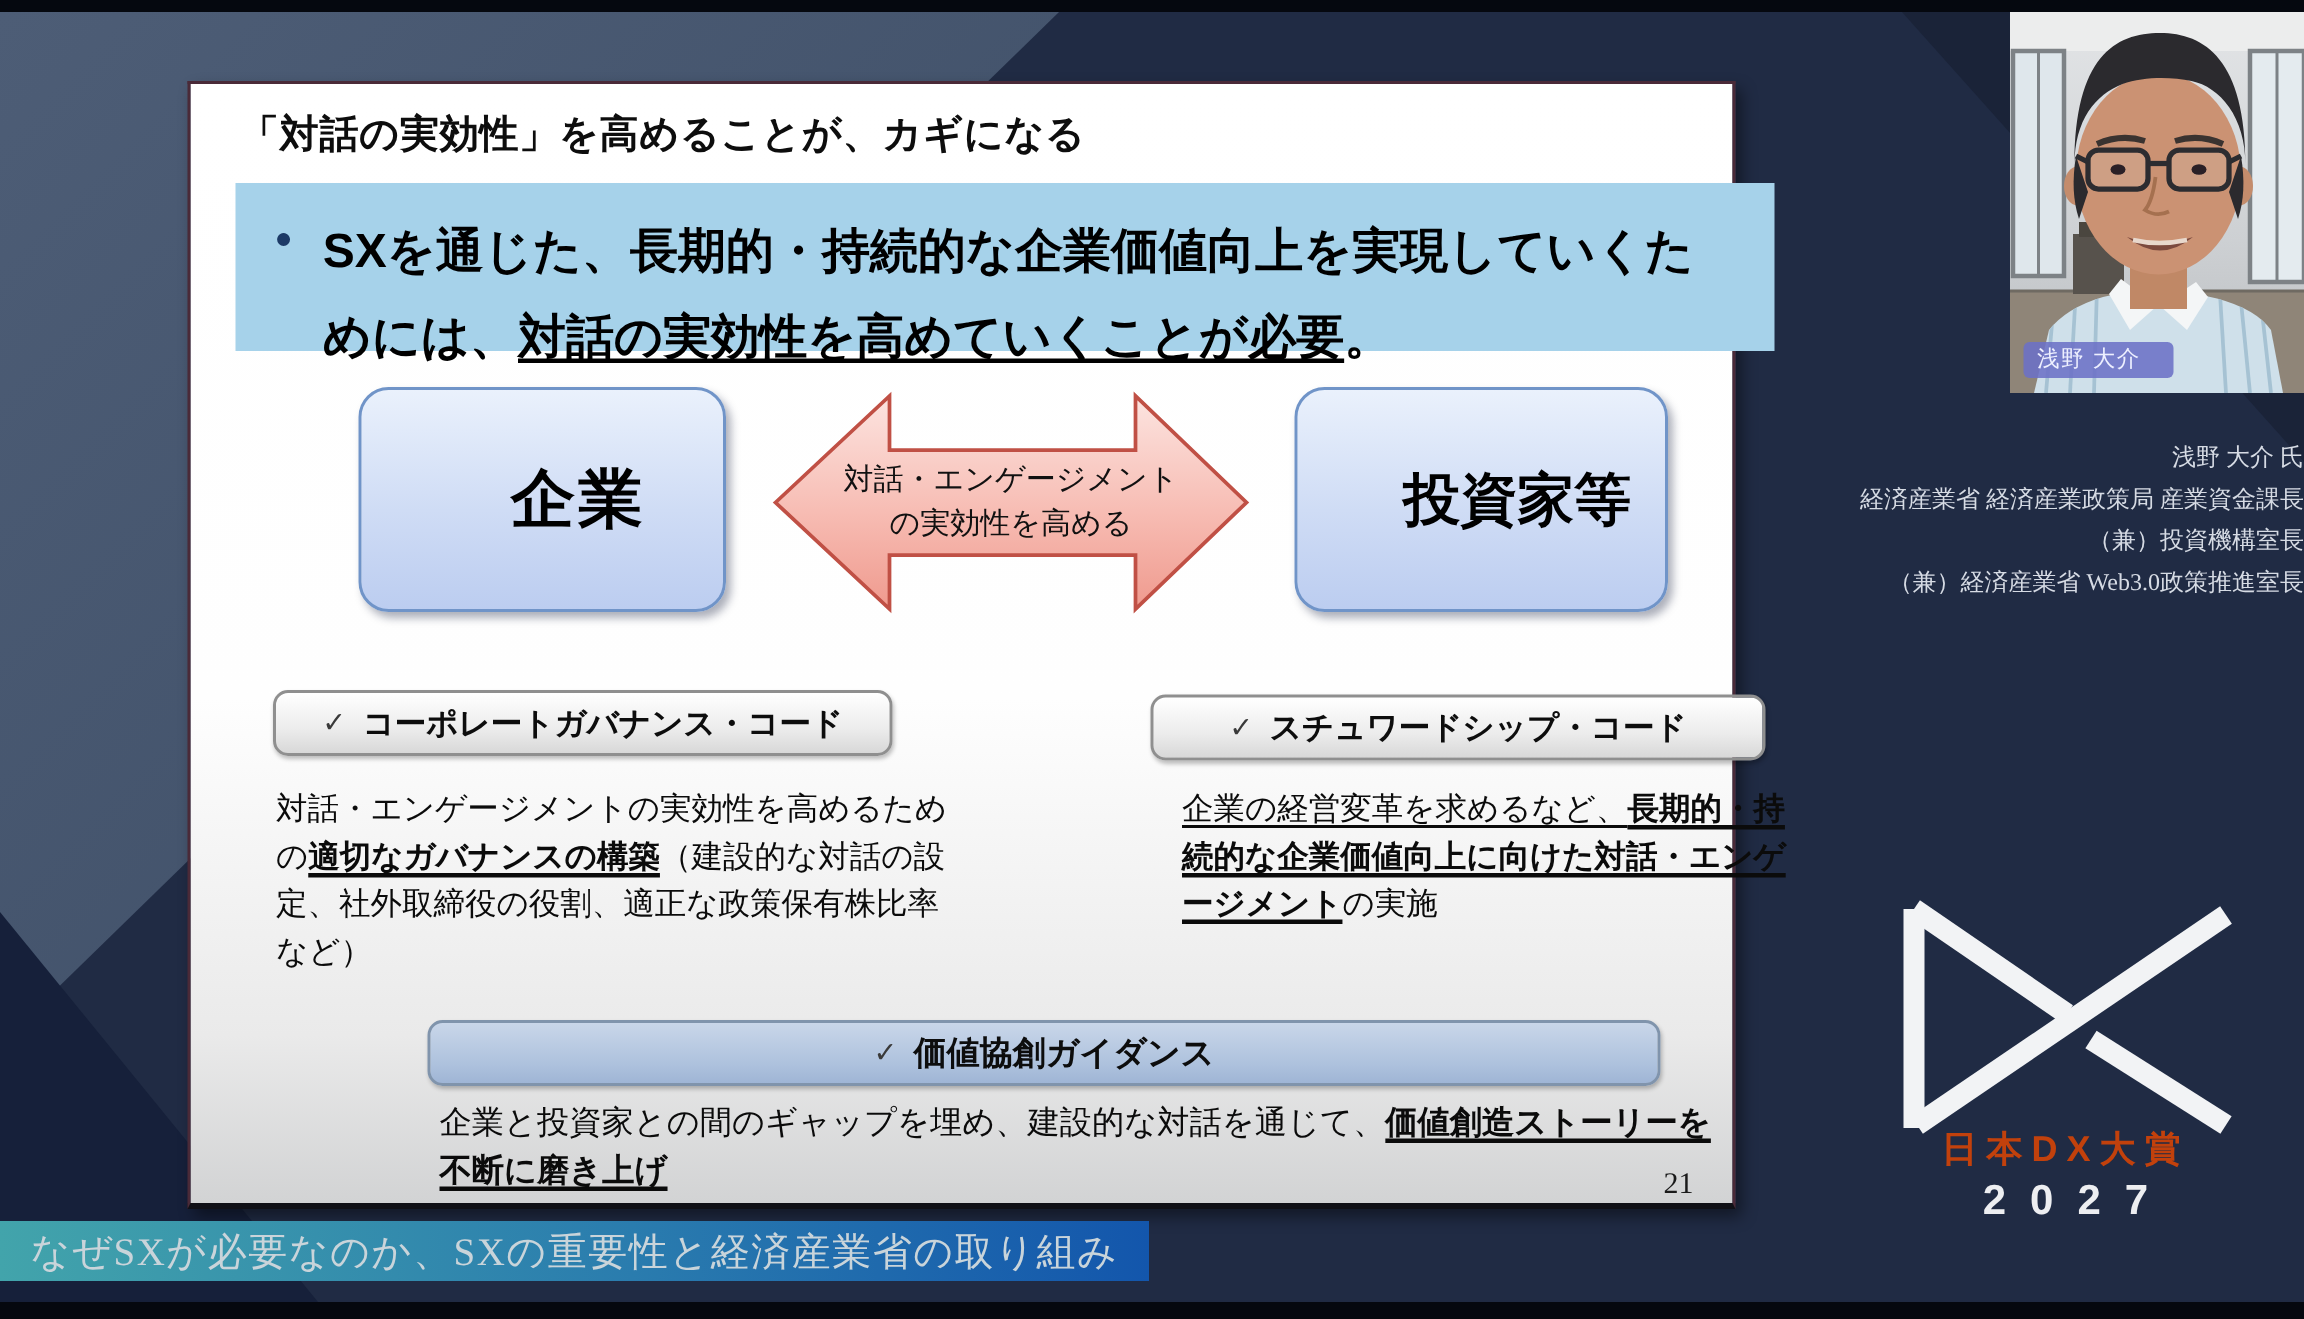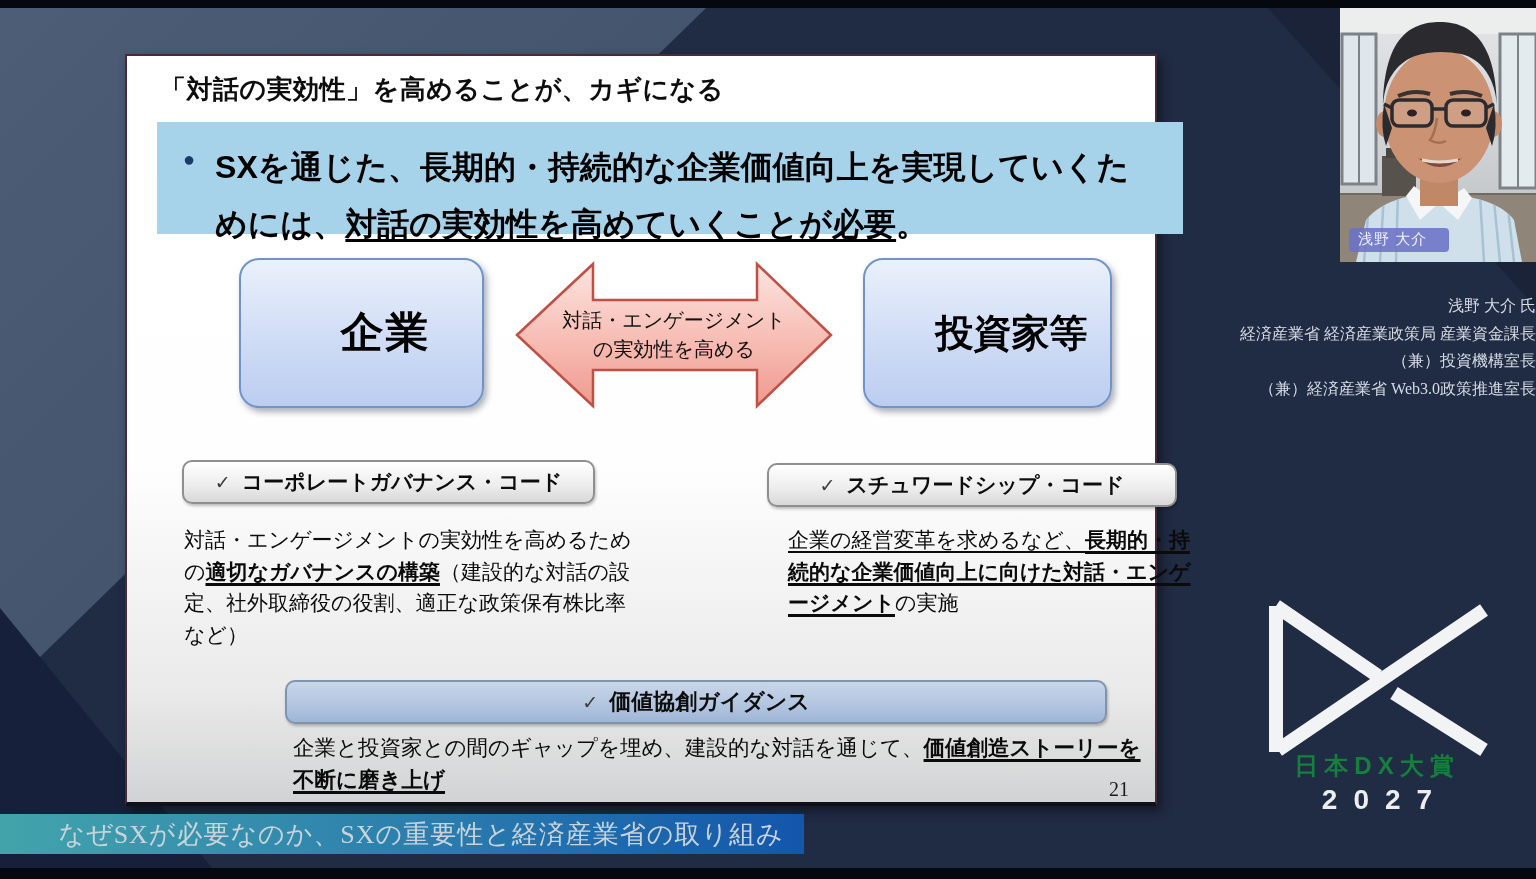--- a/index.html
+++ b/index.html
@@ -73,31 +73,31 @@
     position:absolute;left:1349px;top:228px;padding:2px 22px 3px 9px;border-radius:4px;
     background:rgba(108,113,198,0.88);color:#eef0ff;font-size:15px;letter-spacing:1px;
   }
   .speaker-info{
     position:absolute;left:1220px;top:292px;width:316px;text-align:right;
     font-family:"Liberation Serif",serif;font-size:16px;line-height:1.72;color:#d6dbe4;
   }
   .logo-mark{position:absolute;left:1262px;top:600px;width:228px;height:156px;}
   .logo-title{
     position:absolute;left:1232px;top:750px;width:290px;text-align:center;
-    font-size:24px;font-weight:700;letter-spacing:6px;color:#15803d;
+    font-size:24px;font-weight:700;letter-spacing:6px;color:#c2410c;
   }
   .logo-year{
     position:absolute;left:1232px;top:784px;width:290px;text-align:center;
     font-size:28px;font-weight:700;letter-spacing:16px;text-indent:16px;color:#edeef1;
   }
   
   .caption-bar{
     position:absolute;left:0;top:814px;width:766px;height:40px;
     background:linear-gradient(90deg,#42a4ab 0%,#2a7cae 55%,#1356ac 100%);
-    display:flex;align-items:center;justify-content:center;padding-left:38px;
+    display:flex;align-items:center;justify-content:center;
   }
   .caption-text{font-family:"Liberation Serif",serif;font-size:26px;color:#c9d4da;letter-spacing:1px;}
 </style>
 </head>
 <body>
 
 <div id="stage">
 
   <div class="bg-main"></div>
   <div class="bg-slate"></div>

